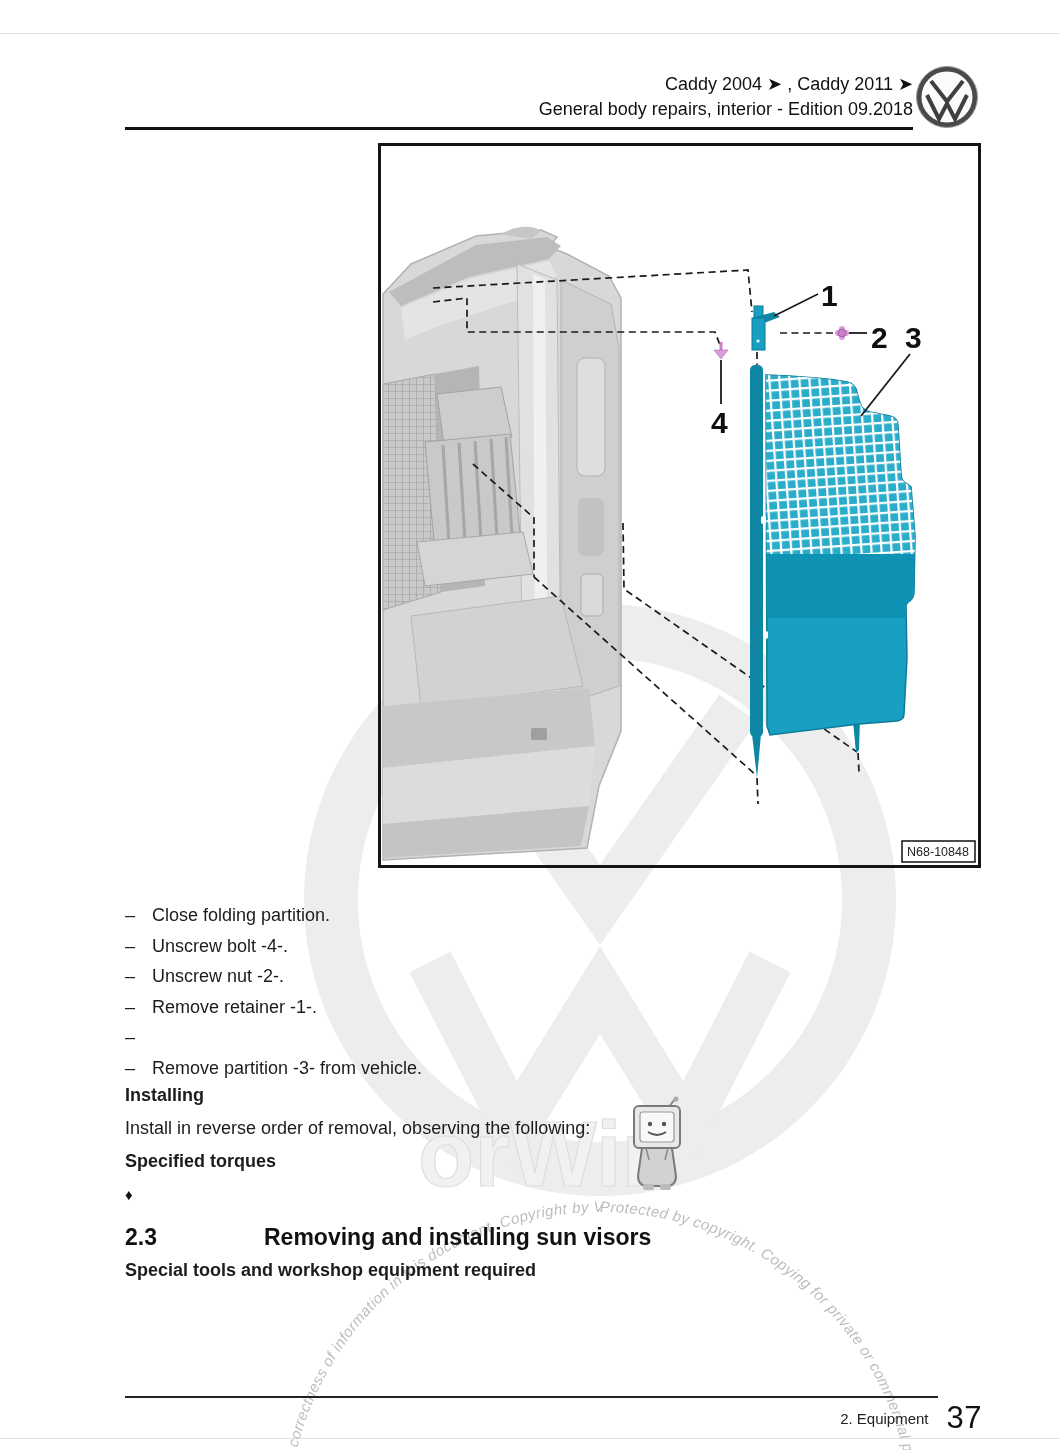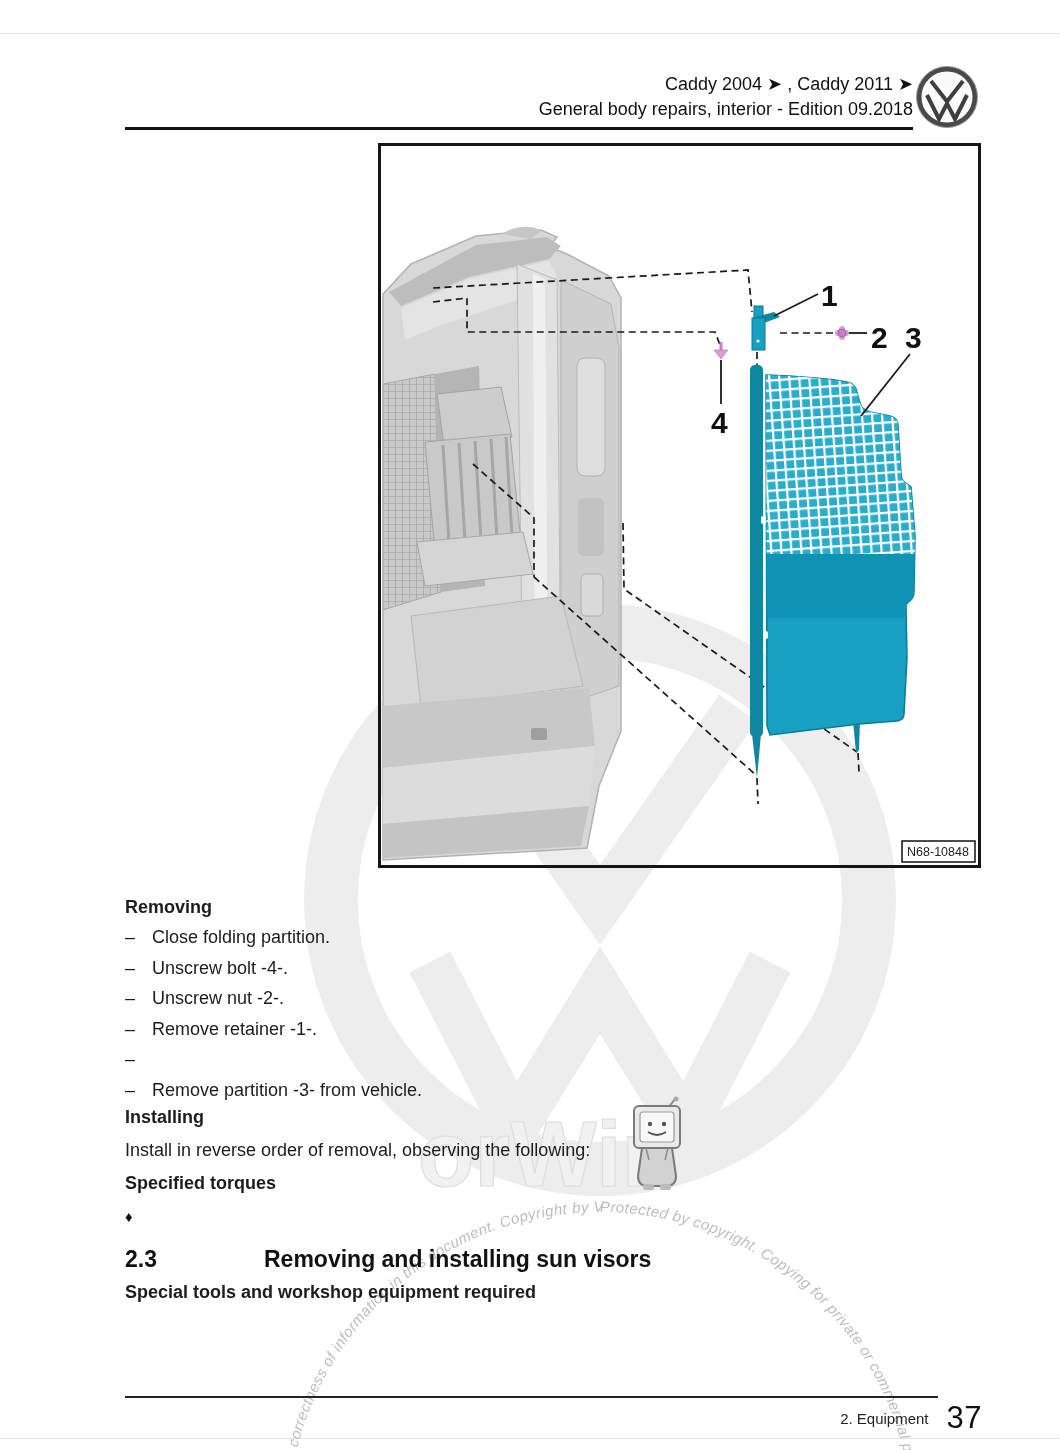--- a/index.html
+++ b/index.html
@@ -189,21 +189,20 @@
       </g>
 
       <g>
         <rect x="521" y="695" width="73" height="21" fill="#ffffff" stroke="#111" stroke-width="1.5"></rect>
         <text x="557" y="710" font-size="12.5" fill="#222" text-anchor="middle" font-family="Liberation Sans, sans-serif">N68-10848</text>
       </g>
     </svg>
   </div>
 
   <div class="textcol">
-    <div class="h-bold">Removing</div>
     <ul class="steps">
       <li>
           <span class="dash">–</span>
           <span>Close folding partition.</span>
         </li>
       <li>
           <span class="dash">–</span>
           <span>Unscrew bolt -4-.</span>
         </li>
       <li>

